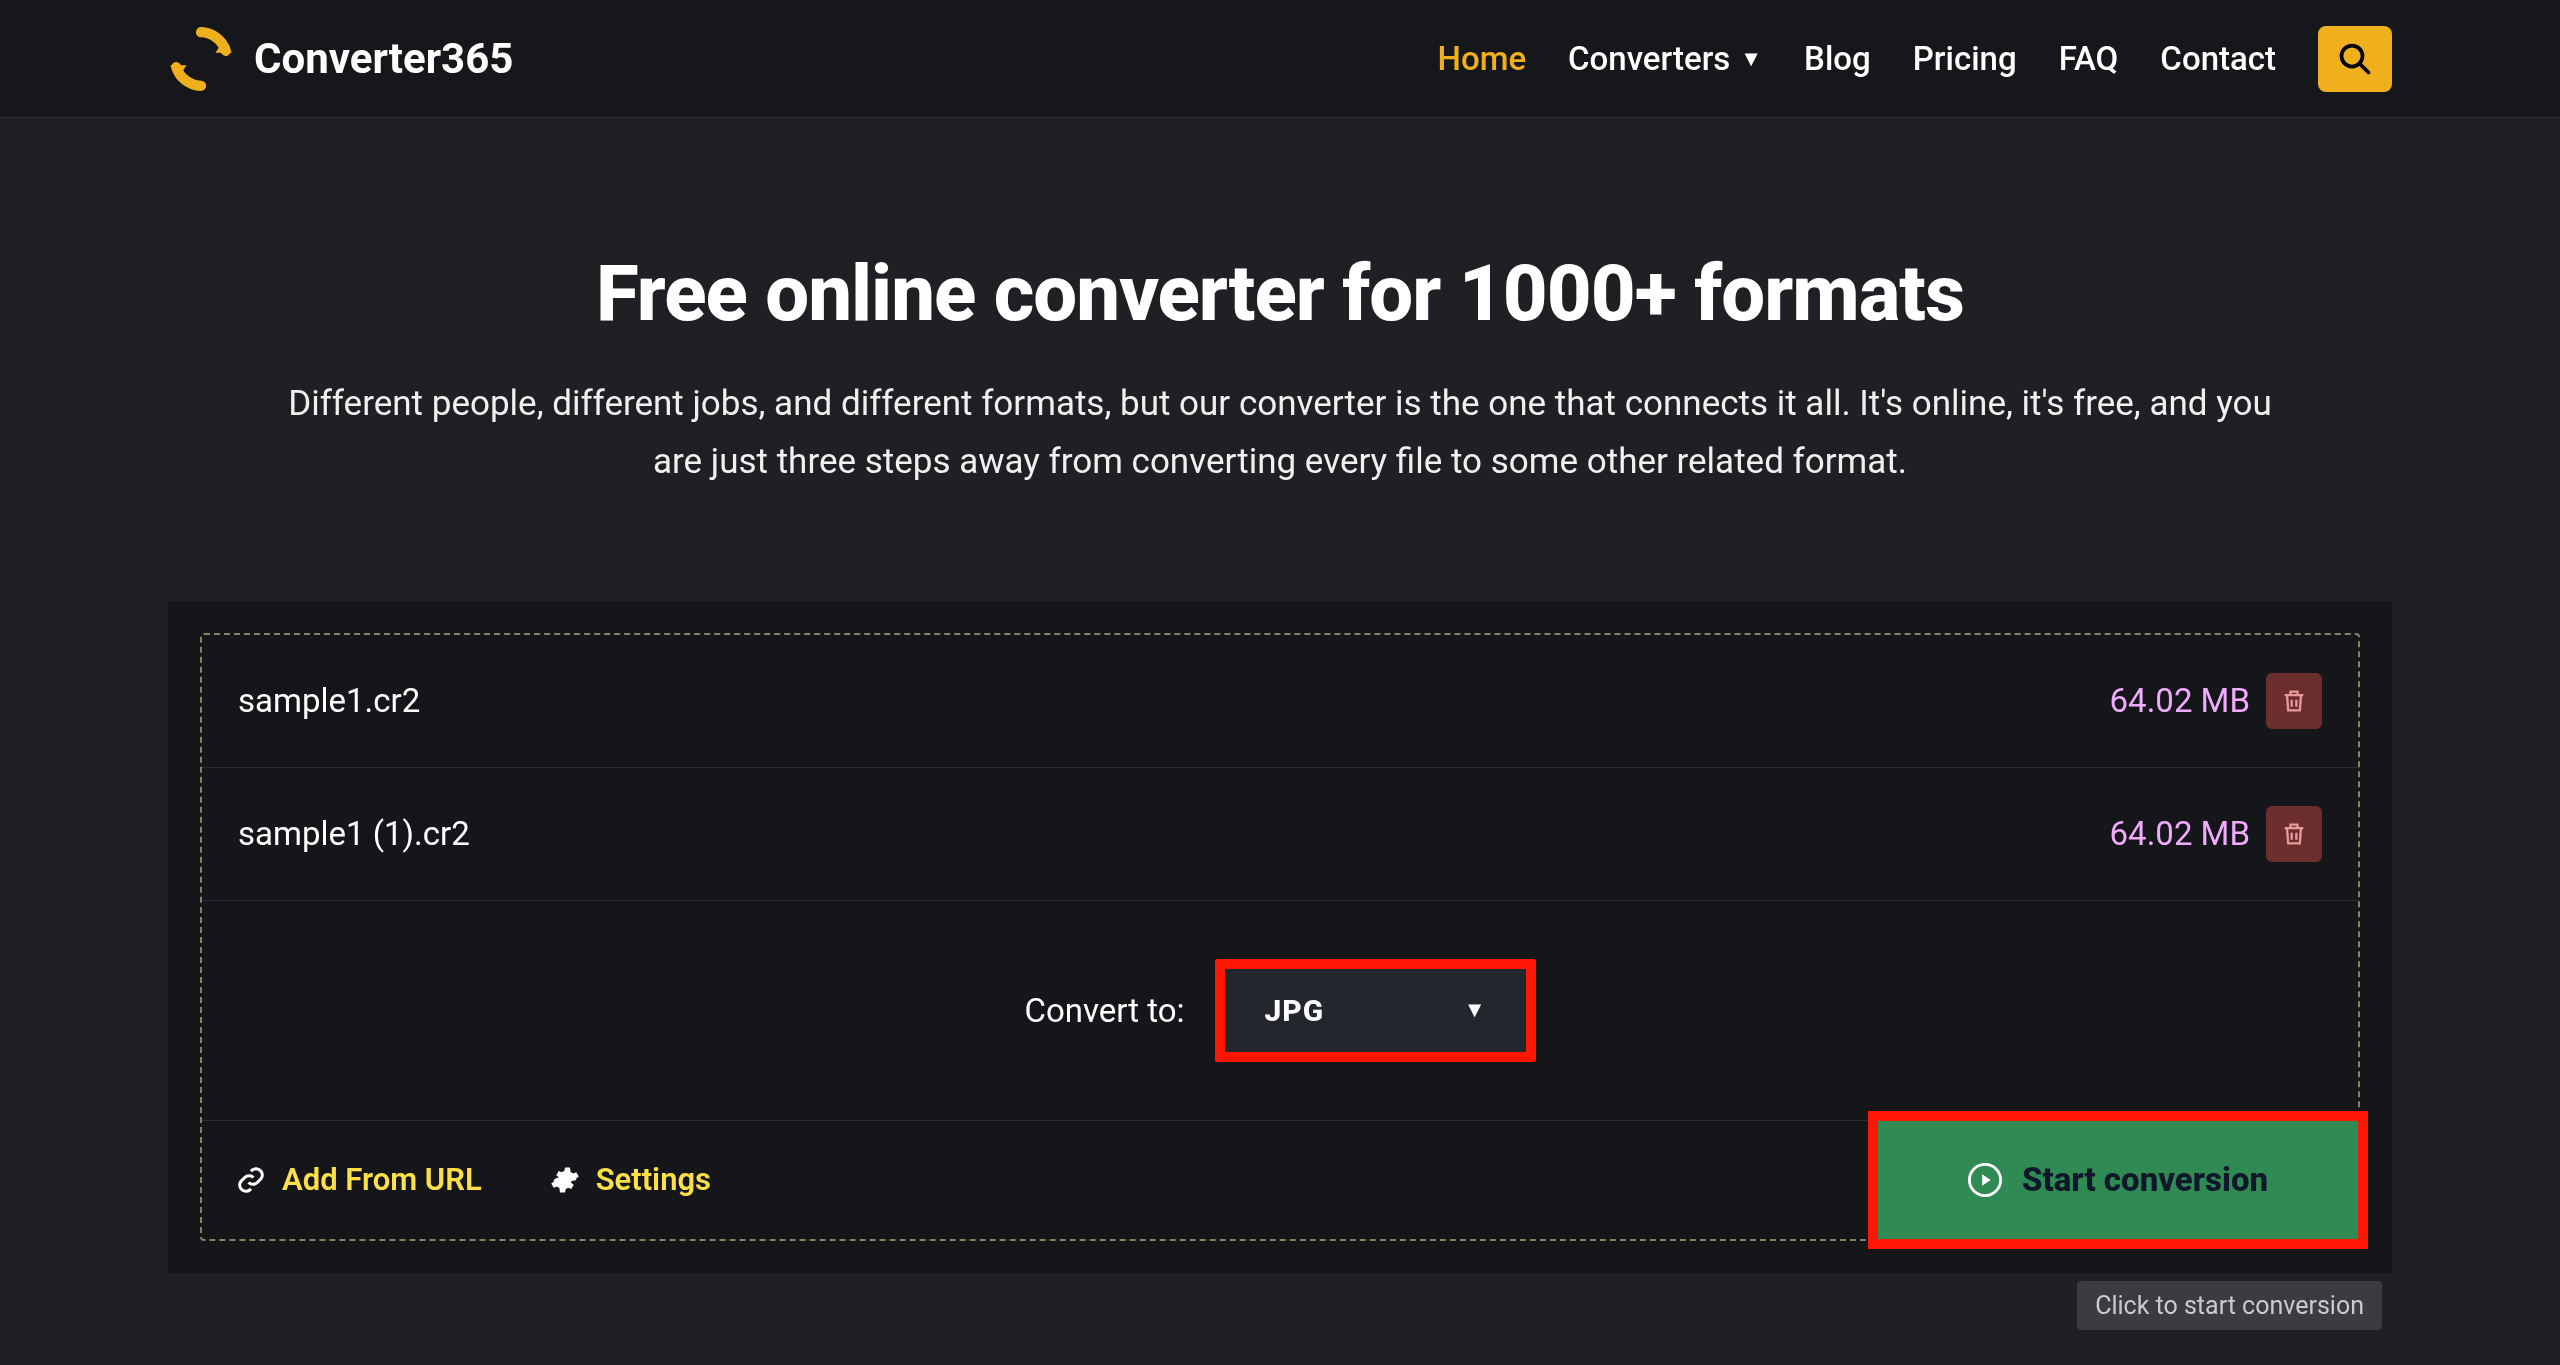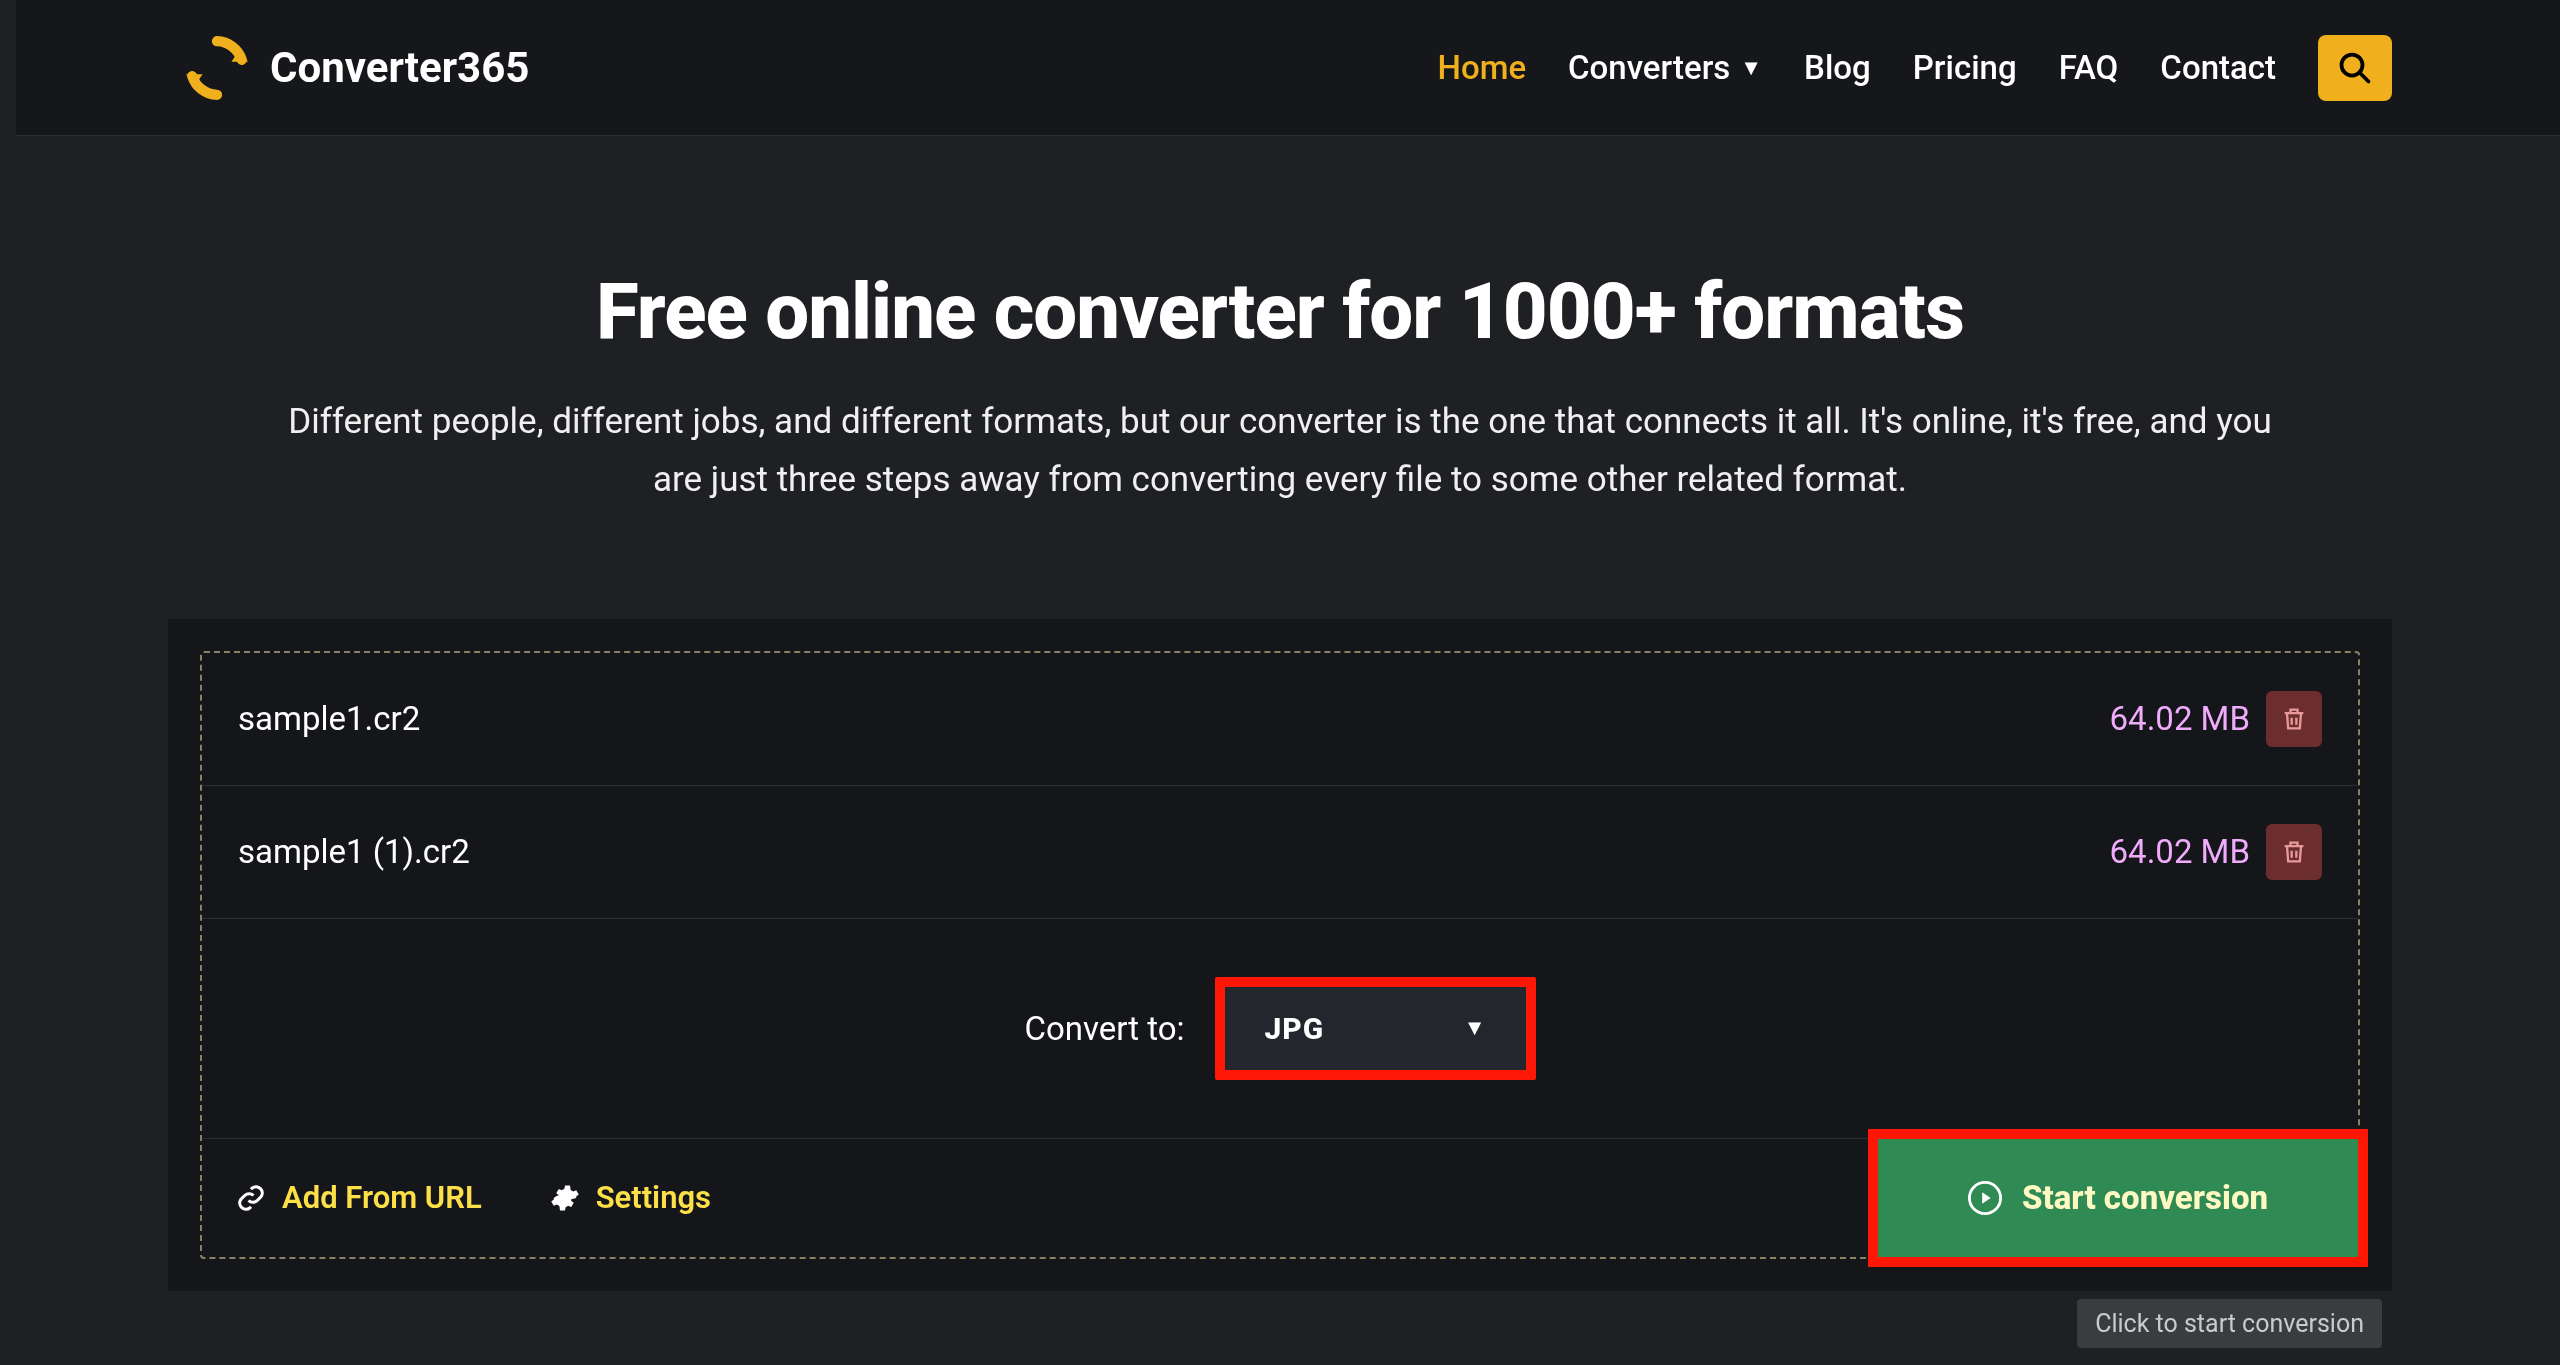--- a/index.html
+++ b/index.html
@@ -8,26 +8,25 @@
     color: #fff;
     font-family: -apple-system, BlinkMacSystemFont, "Segoe UI", Roboto, sans-serif;
     width: 2560px;
     height: 1365px;
     transform-origin: top left;
     overflow: hidden;
   }
   
   .header {
     background: #15171a;
-    height: 136px;
+    height: 118px;
     display: flex;
     align-items: center;
     padding: 0 168px;
     border-bottom: 1px solid #2a2d34;
-    margin-left: 16px;
   }
   .logo {
     display: flex;
     align-items: center;
     gap: 20px;
   }
   .logo-icon-wrap { width: 66px; height: 66px; }
   .logo-text {
     font-size: 42px;
     font-weight: 700;
@@ -166,21 +165,21 @@
   .secondary-action svg { width: 30px; height: 30px; }
   .spacer { flex: 1; }
   .start-btn-wrap {
     border: 10px solid #ff1706;
     height: 138px;
     margin: -10px -10px -10px 0;
     display: flex;
   }
   .start-btn {
     background: #2f8a53;
-    color: #fef9c3;
+    color: #0f172a;
     font-weight: 800;
     font-size: 33px;
     display: flex;
     align-items: center;
     gap: 20px;
     padding: 0 70px;
     cursor: pointer;
     width: 480px;
     justify-content: center;
   }

